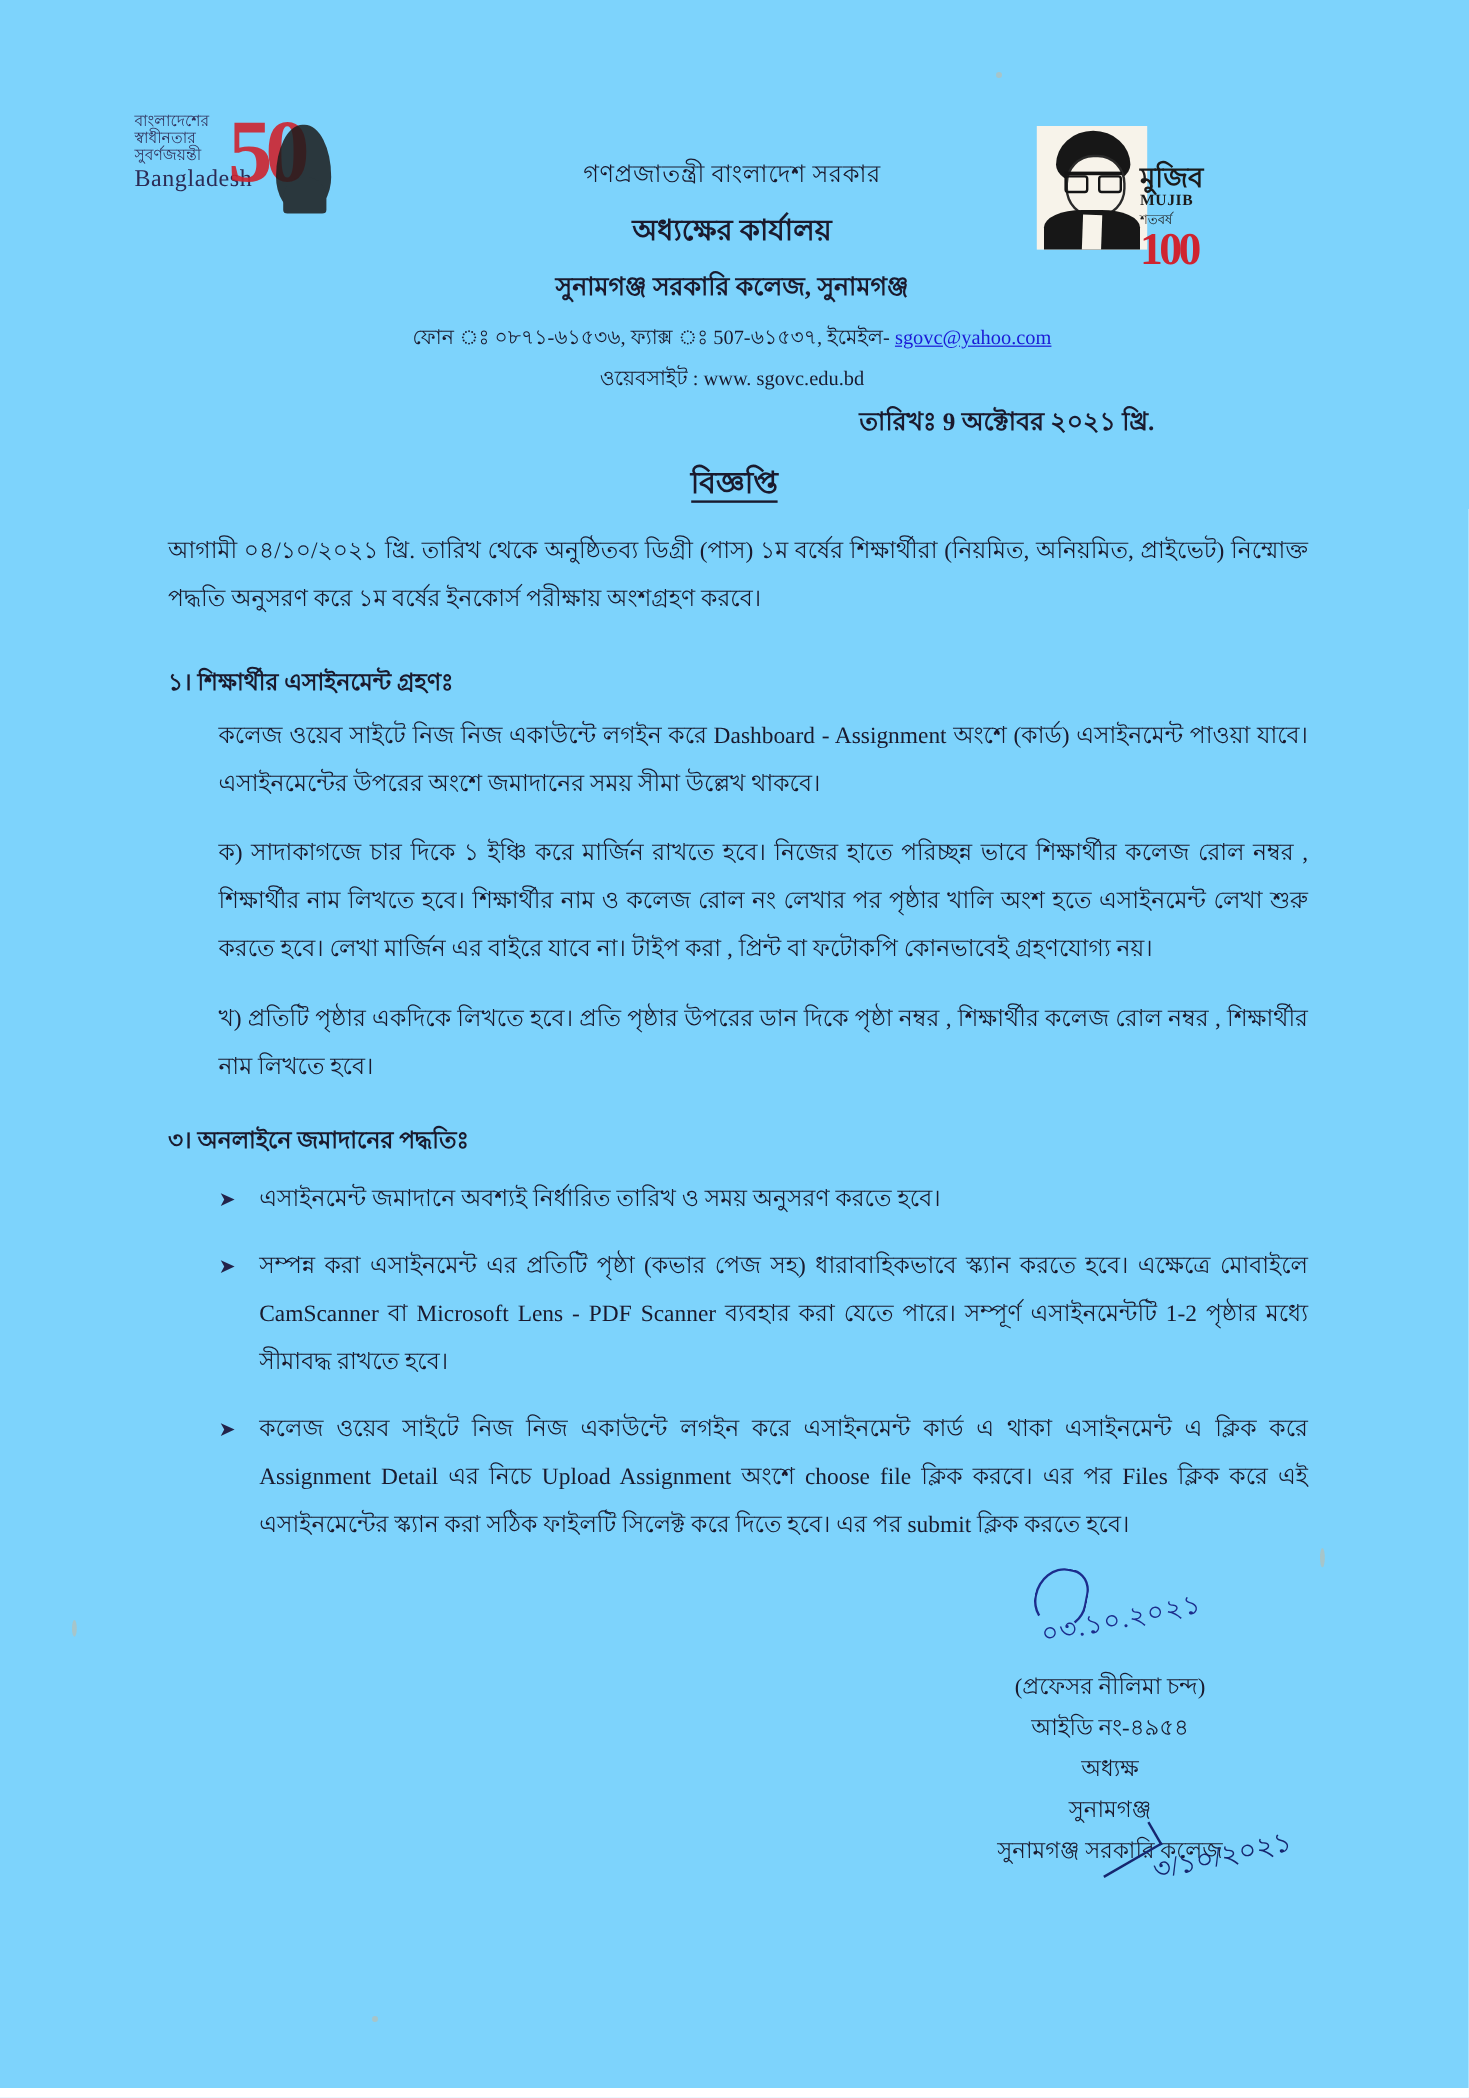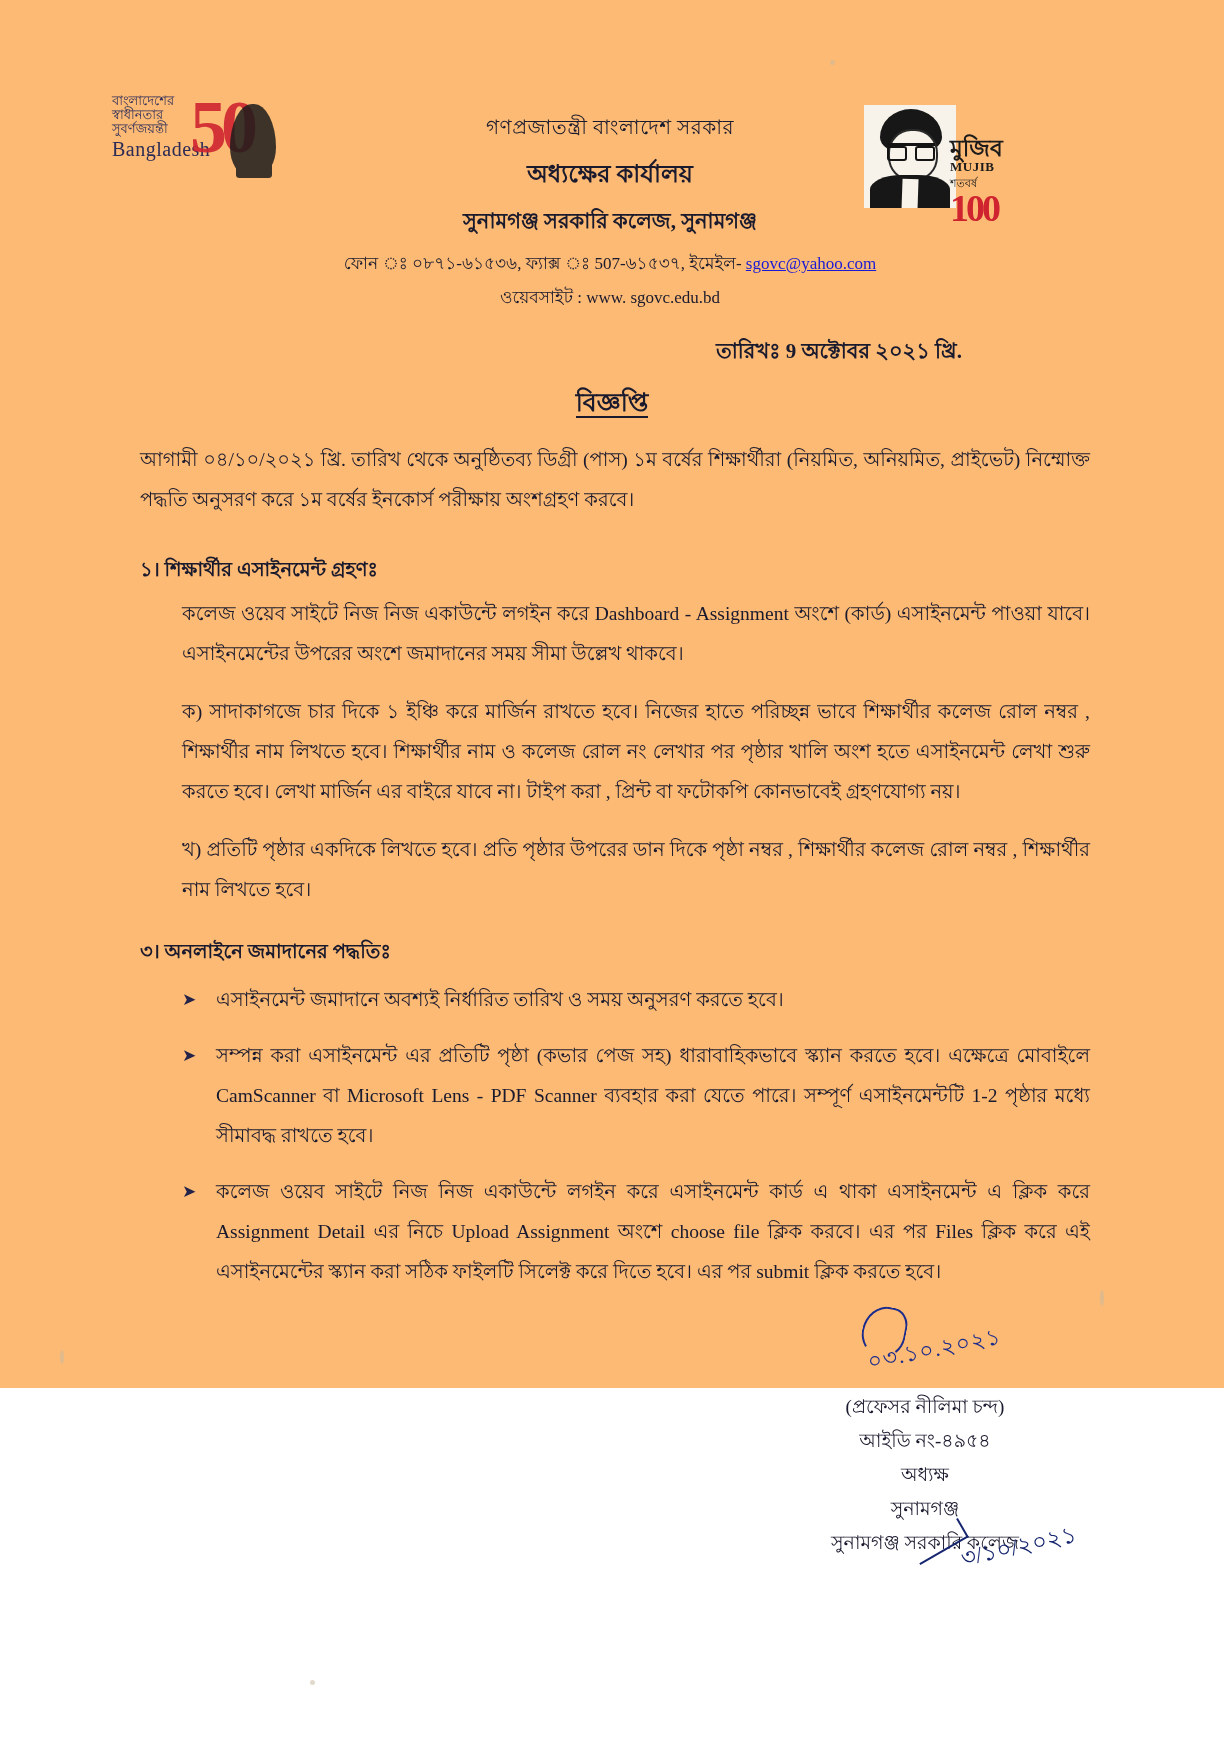--- a/index.html
+++ b/index.html
@@ -11,22 +11,22 @@
     width: 1224px;
     height: 1748px;
     font-family: "Liberation Serif", serif;
     color: #1a1a2e;
     position: relative;
     overflow: hidden;
   }
   .page {
     position: relative;
     width: 1224px;
-    height: 1388px;
-    background: #fdba74;
+    height: 1740px;
+    background: #7dd3fc;
     box-sizing: border-box;
   }
 
   
   .header {
     position: relative;
     height: 210px;
   }
   .logo-left {
     position: absolute;
@@ -81,21 +81,21 @@
     left: 0px;
     top: 48px;
     font-size: 20px;
     color: #2b2b55;
     letter-spacing: 0.5px;
   }
 
   .center-head {
     position: absolute;
     left: 300px;
-    top: 112px;
+    top: 130px;
     width: 620px;
     text-align: center;
   }
   .center-head .l1 {
     font-size: 20px;
     letter-spacing: 0.5px;
     margin-bottom: 10px;
   }
   .center-head .l2 {
     font-size: 24px;

